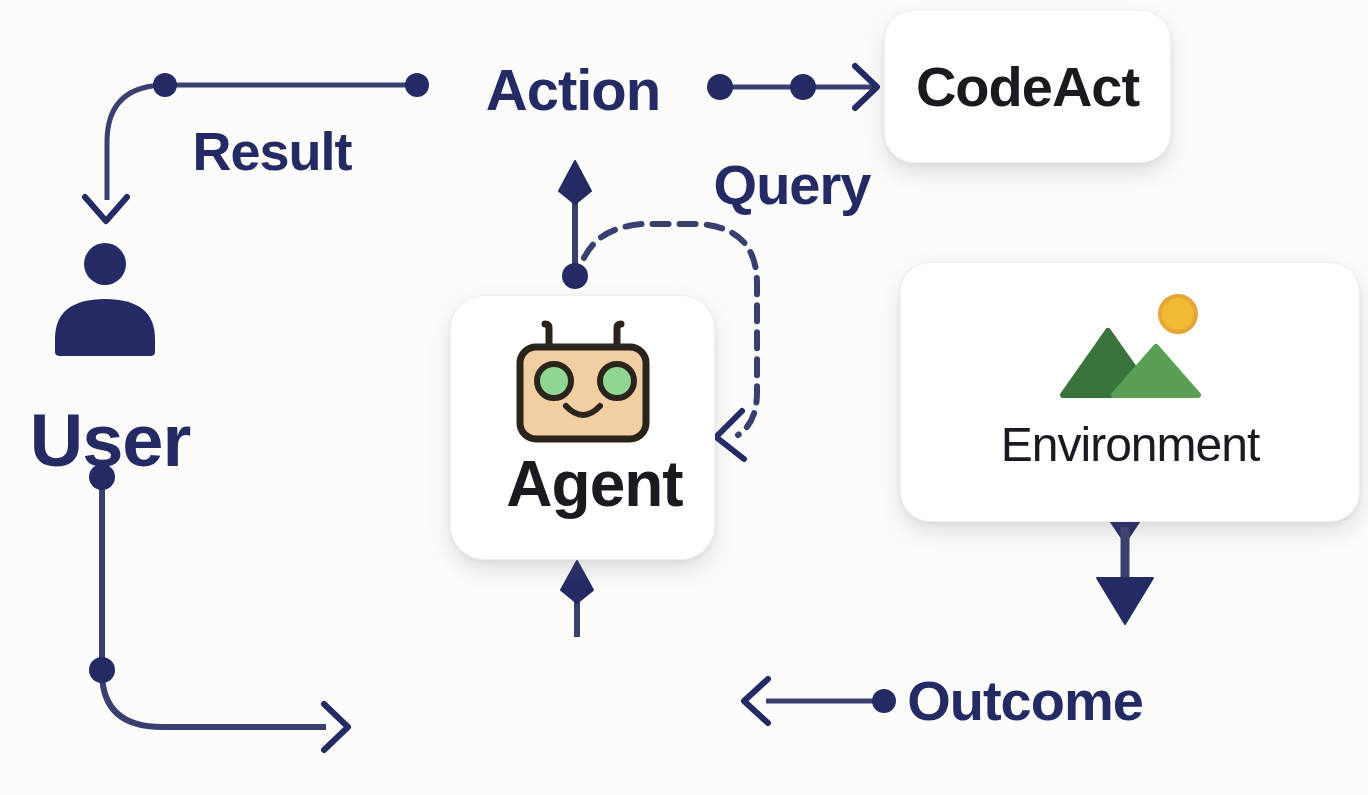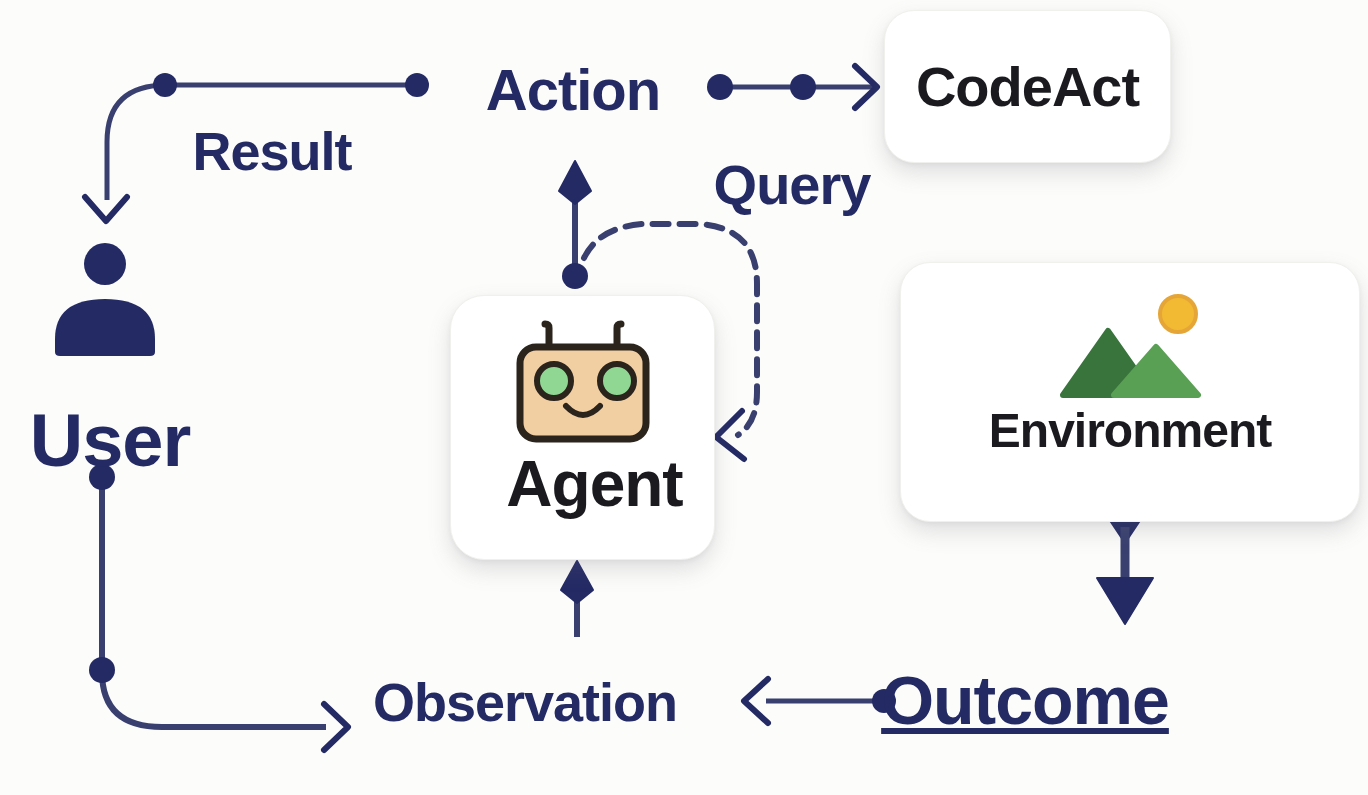--- a/index.html
+++ b/index.html
@@ -32,34 +32,34 @@
   .lbl{
     position:absolute;transform:translate(-50%,-50%);
     color:var(--navy);font-weight:700;white-space:nowrap;letter-spacing:-1px;
   }
   .lbl-action{left:573px;top:89px;font-size:58px;}
   .lbl-result{left:272px;top:151px;font-size:54px;}
   .lbl-think{left:792px;top:184px;font-size:56px;}
   .lbl-user{left:110px;top:416px;font-size:74px;font-weight:800;margin-top:24px;}
   .lbl-query{left:213px;top:602px;font-size:54px;}
   .lbl-observation{left:525px;top:702px;font-size:54px;}
-  .lbl-outcome{left:1025px;top:700px;font-size:68px;text-decoration:underline;}
+  .lbl-outcome{left:1025px;top:700px;font-size:56px;}
 
   .box{
     position:absolute;background:var(--box-bg);
     border:1px solid #f0f0ec;border-radius:30px;
     box-shadow:0 10px 22px rgba(110,112,125,.20),0 2px 5px rgba(0,0,0,.05);
     display:flex;flex-direction:column;align-items:center;justify-content:center;
   }
   .box-codeact{left:884px;top:10px;width:287px;height:153px;}
   .box-codeact .box-label{font-size:56px;font-weight:700;color:var(--near-black);letter-spacing:-1px;}
   .box-agent{left:450px;top:295px;width:265px;height:265px;border-radius:34px;justify-content:flex-start;}
   .box-agent .box-label{font-size:64px;font-weight:700;color:var(--near-black);letter-spacing:-1px;margin-top:4px;margin-left:24px;}
   .box-environment{left:900px;top:262px;width:460px;height:260px;justify-content:flex-start;}
-  .box-environment .box-label{font-size:48px;font-weight:700;color:var(--near-black);letter-spacing:-1px;margin-top:2px;}
+  .box-environment .box-label{font-size:48px;font-weight:400;color:var(--near-black);letter-spacing:-1px;margin-top:16px;}
   .robot-svg{margin-top:22px;}
   .mountain-svg{margin-top:28px;}
   .user-icon-svg{position:absolute;left:40px;top:235px;}
 </style>
 </head>
 <body>
 
 <div class="canvas">
 
   <svg class="connectors" viewBox="0 0 1368 795">
@@ -116,21 +116,20 @@
 
   <svg class="user-icon-svg" width="130" height="130" viewBox="0 0 130 130">
     <circle cx="65" cy="29" r="21" fill="var(--navy)"></circle>
     <path d="M 15 117 L 15 104 Q 15 64 65 64 Q 115 64 115 104 L 115 117 Q 115 121 110 121 L 20 121 Q 15 121 15 117 Z" fill="var(--navy)"></path>
   </svg>
 
   <div class="lbl lbl-action">Action</div>
   <div class="lbl lbl-result">Result</div>
   <div class="lbl lbl-think">Query</div>
   <div class="lbl lbl-user">User</div>
-  <div class="lbl lbl-observation">Observation</div>
   <div class="lbl lbl-outcome">Outcome</div>
 
   <div class="box box-codeact">
     <span class="box-label">CodeAct</span>
   </div>
 
   <div class="box box-agent">
     <svg class="robot-svg" width="140" height="125" viewBox="0 0 140 125">
       <path d="M 36 29 L 36 10 Q 36 6 32 6" fill="none" stroke="var(--robot-outline)" stroke-width="7" stroke-linecap="round"></path>
       <path d="M 104 29 L 104 10 Q 104 6 108 6" fill="none" stroke="var(--robot-outline)" stroke-width="7" stroke-linecap="round"></path>

